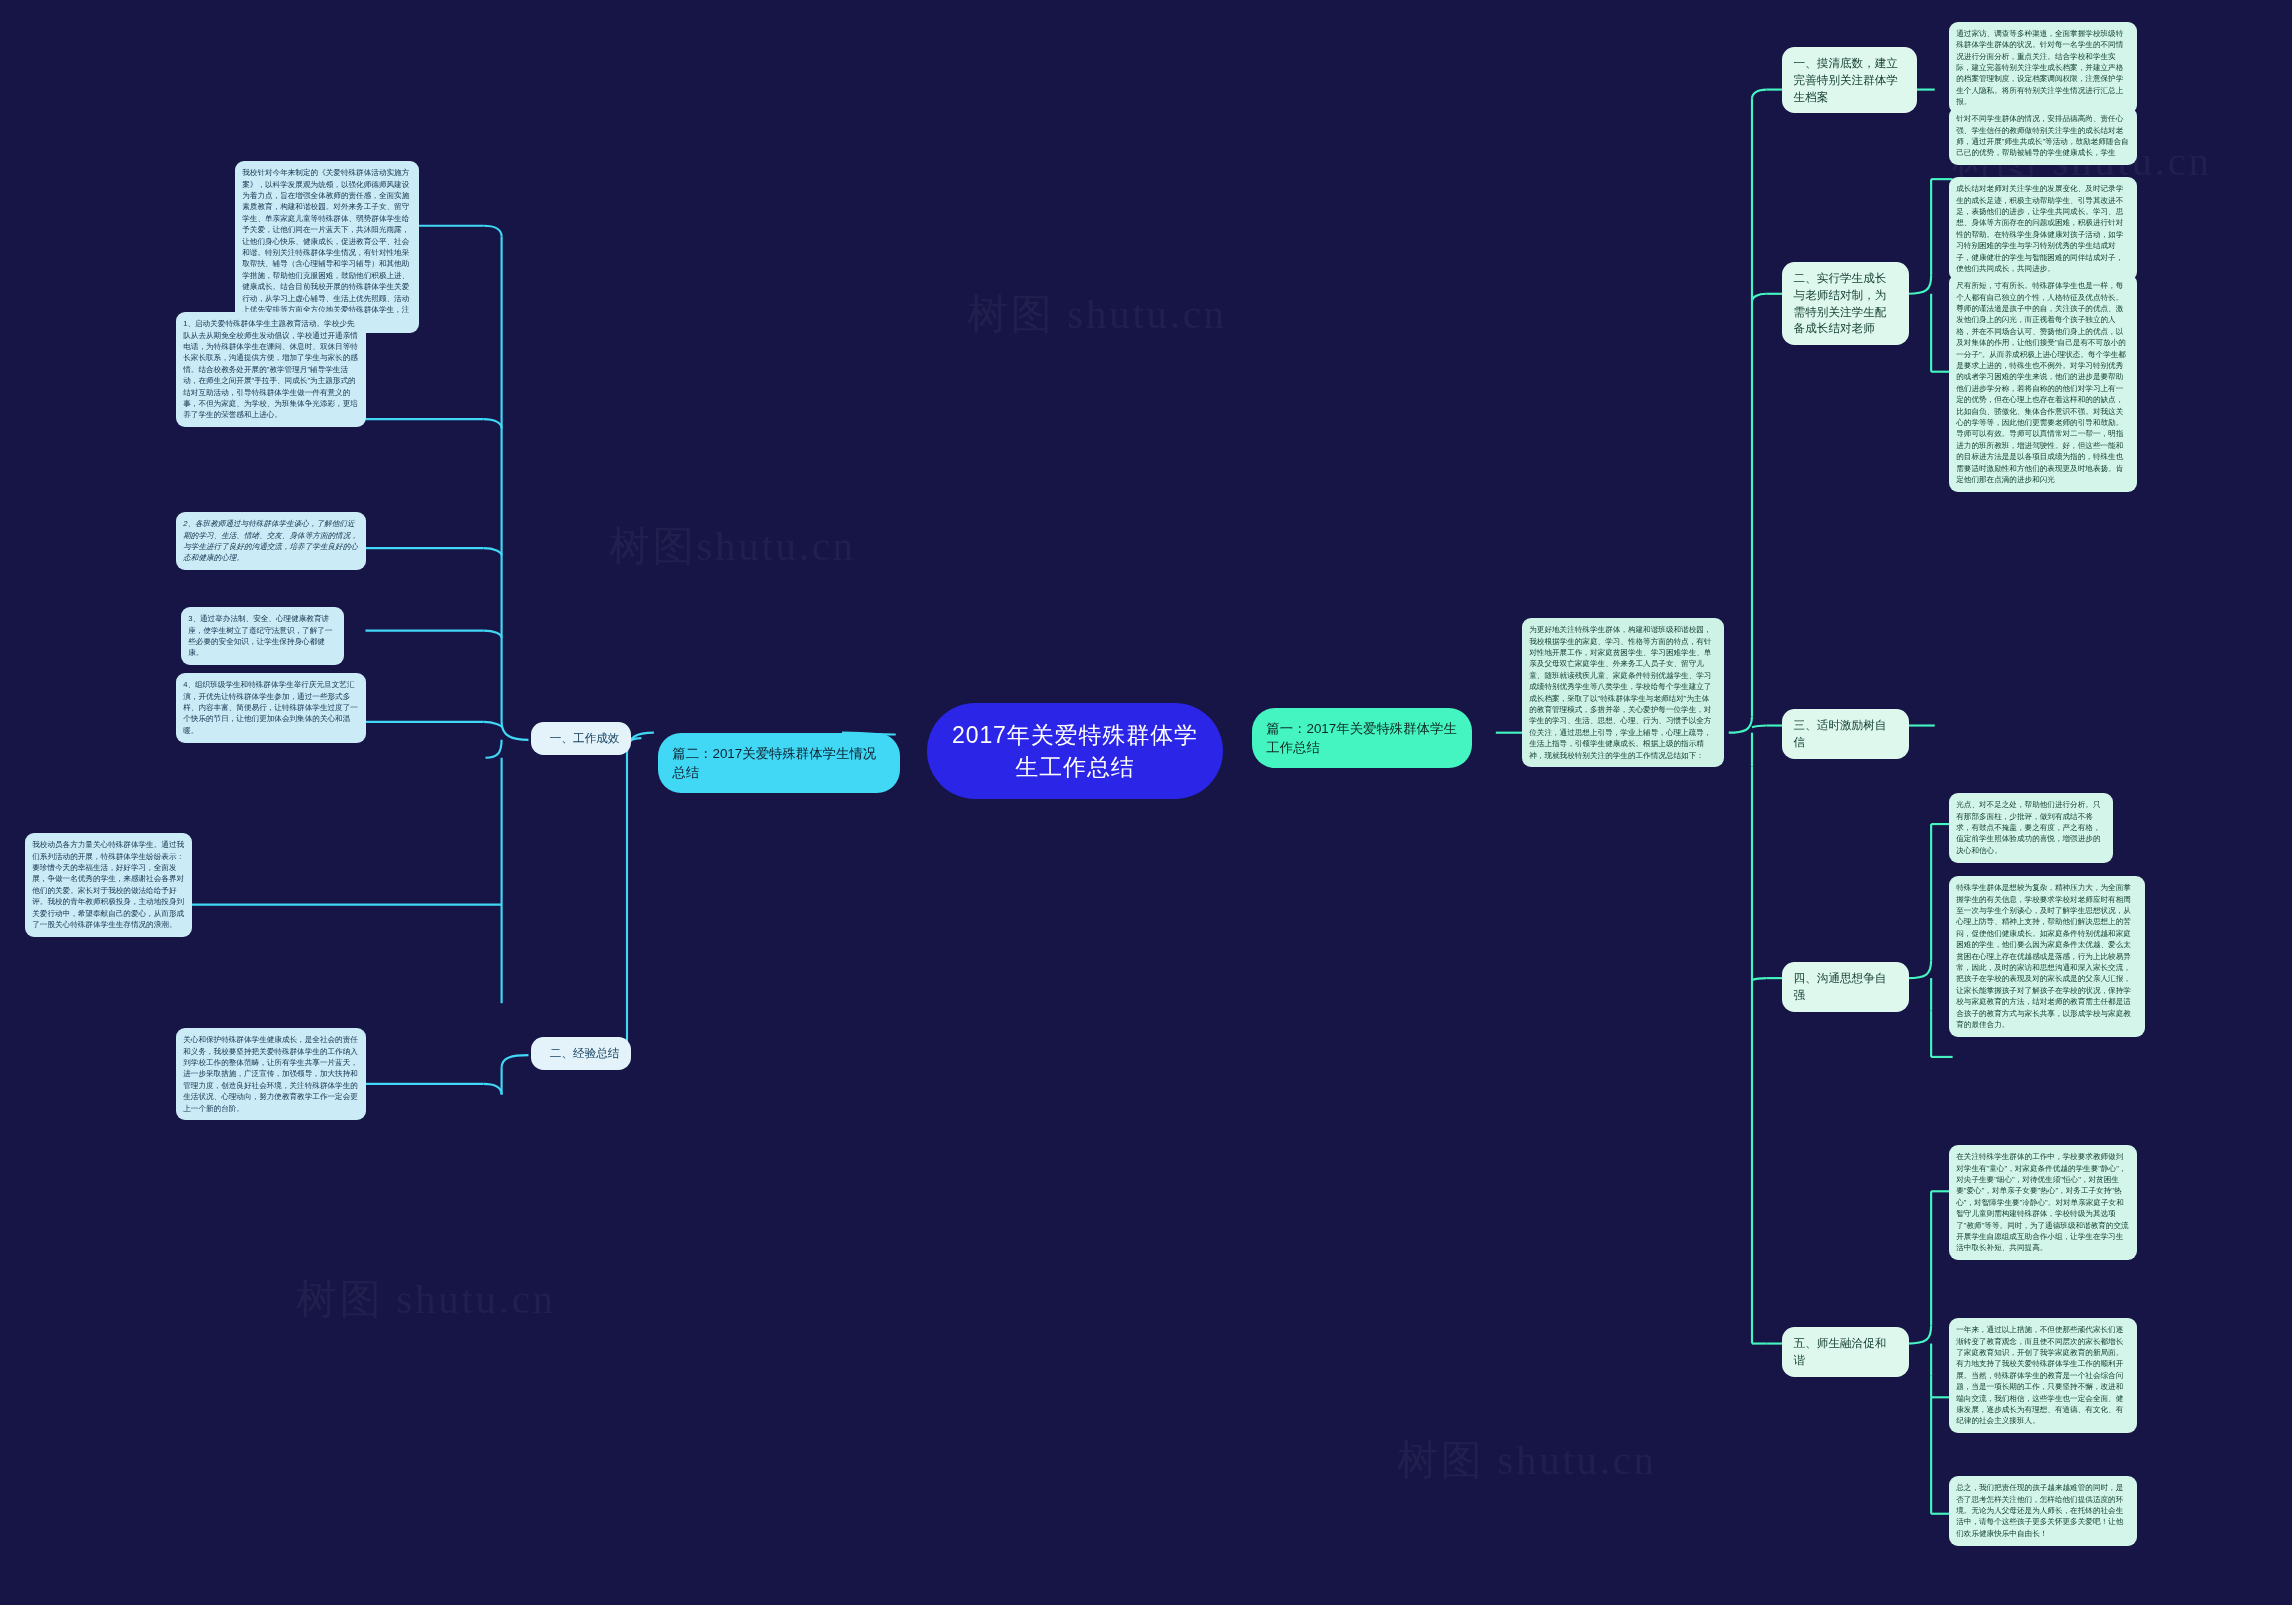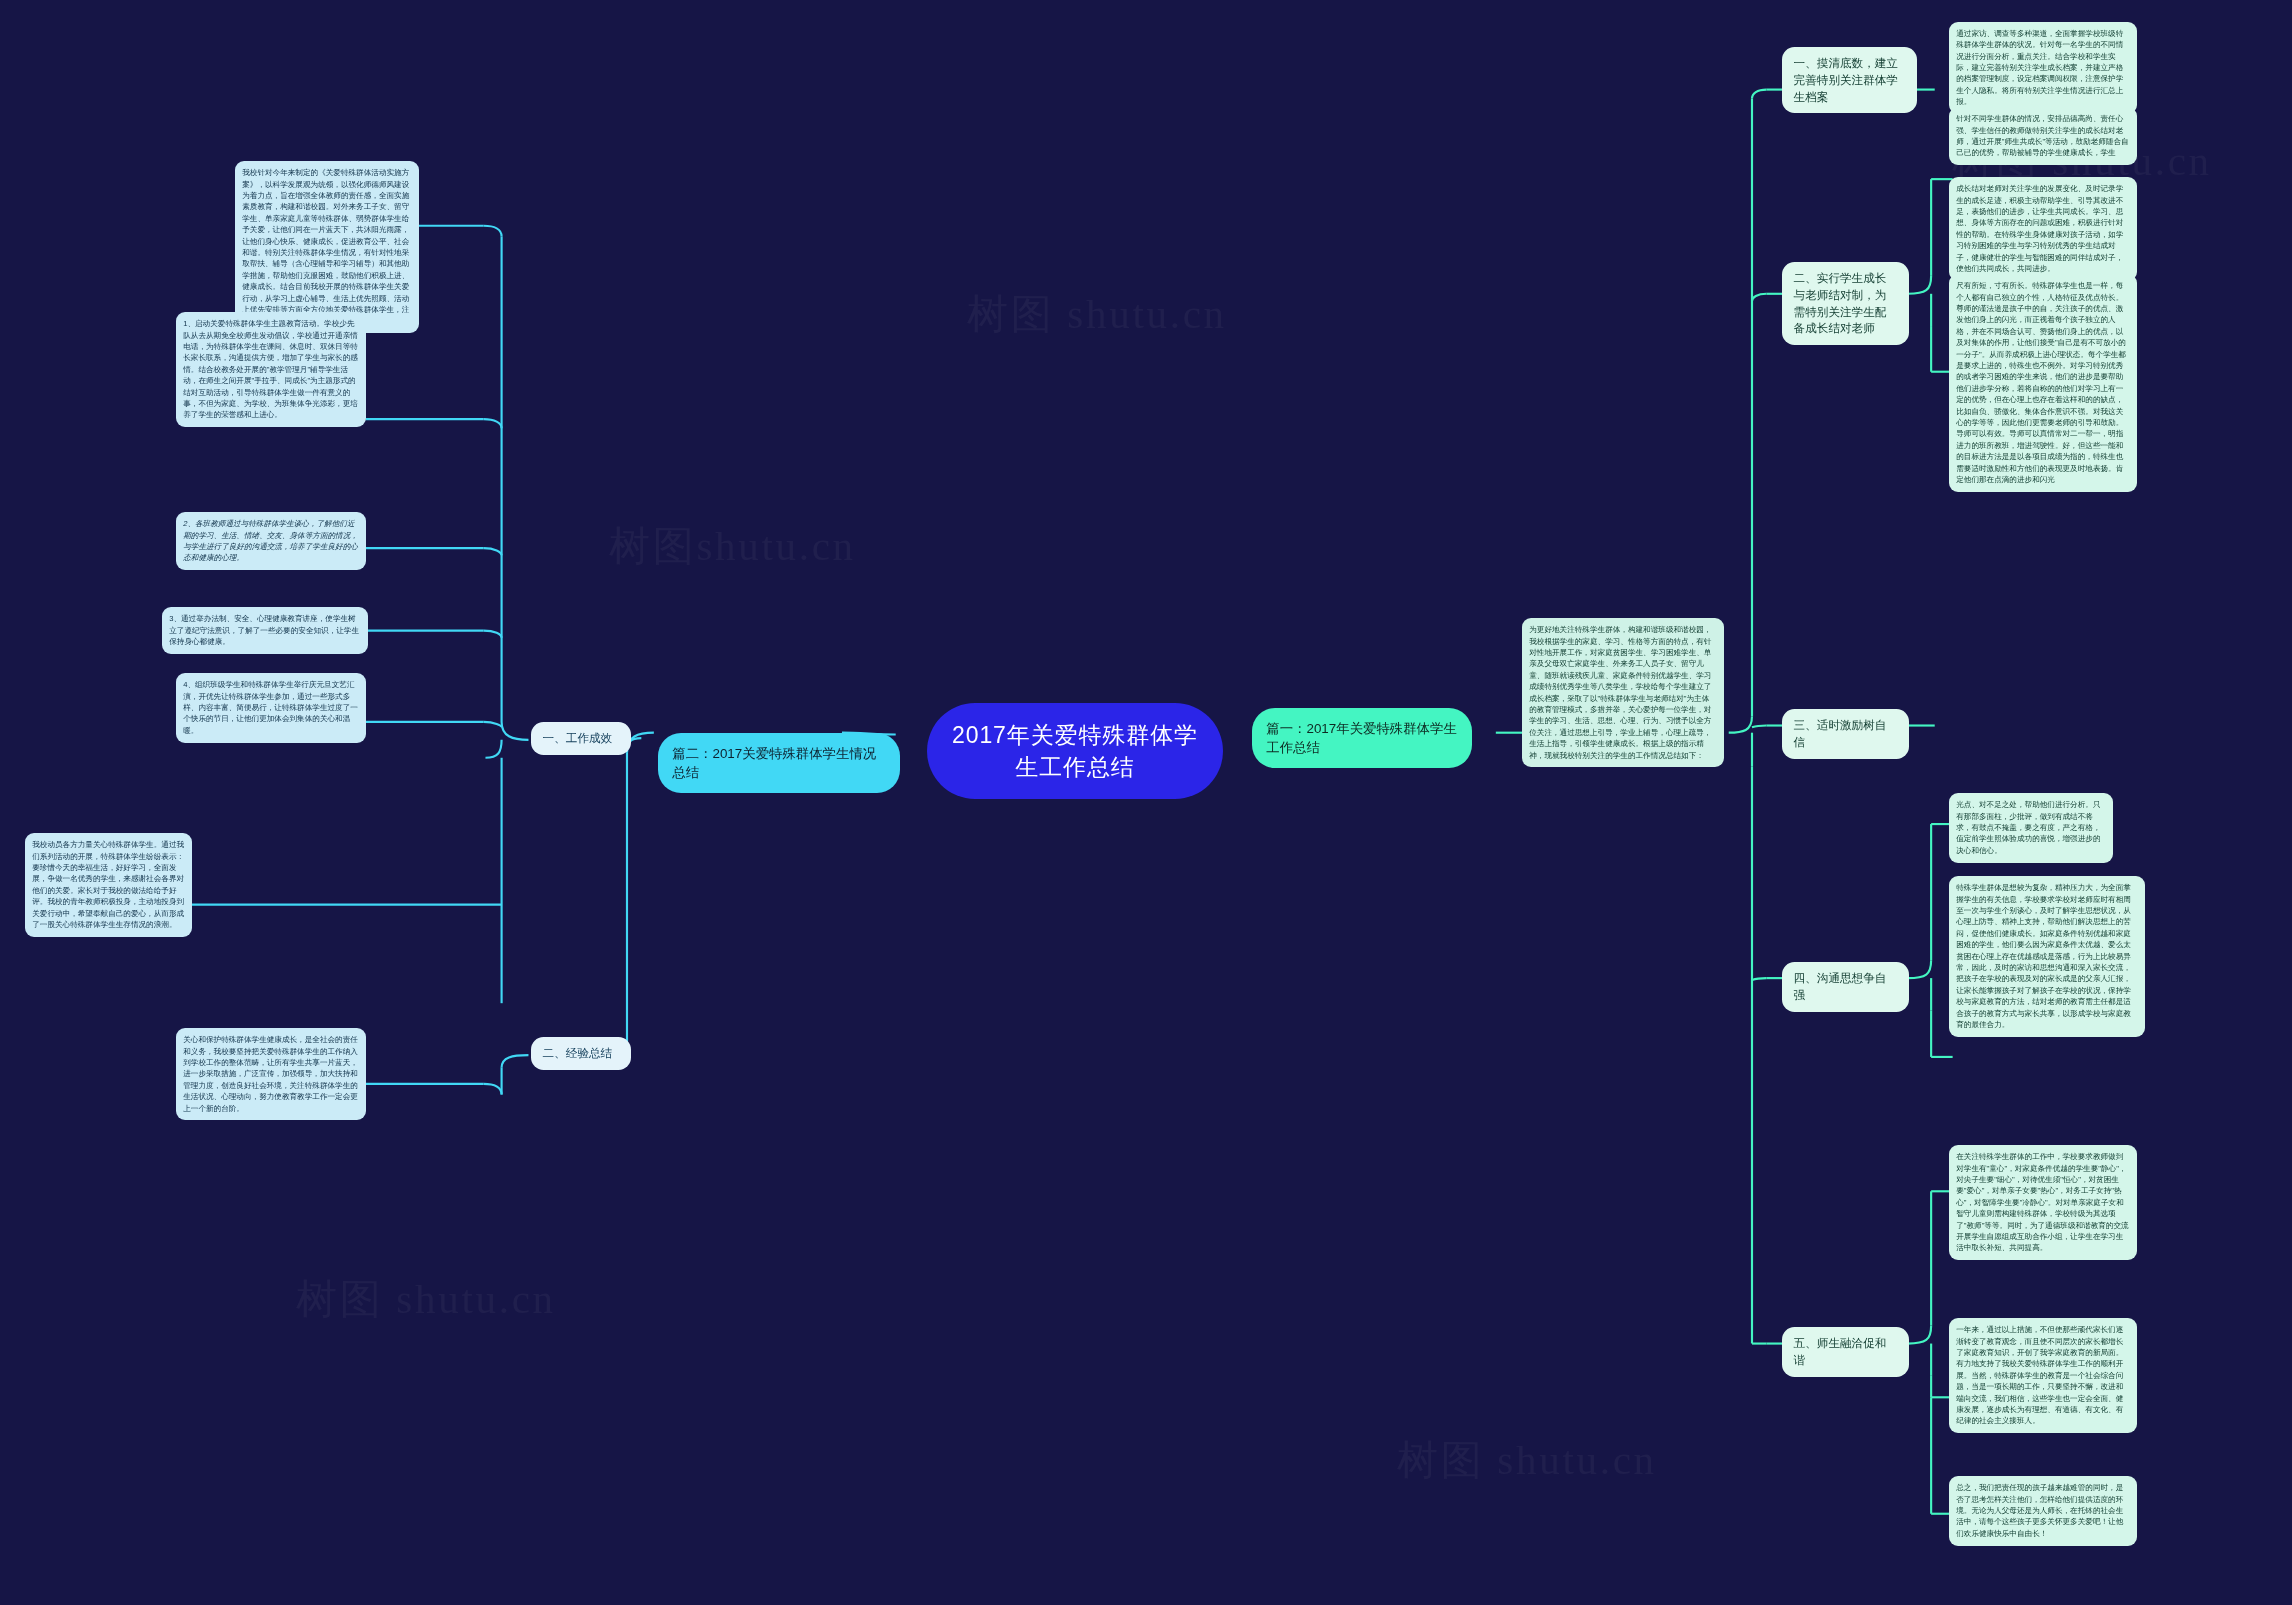--- a/index.html
+++ b/index.html
@@ -60,21 +60,21 @@
     font-size:13.4px;
     padding:10.7px 14.3px;
     line-height:1.45;
   }
   .sub-left {
     background:#E4F3FA;
     color:#15405c;
     border-radius:12.5px;
     font-size:11.6px;
     padding:8px 11.6px;
-    text-align:left;
+    text-align:right;
     line-height:1.45;
   }
   .sub-right {
     background:#DFF8EE;
     color:#123d31;
     border-radius:12.5px;
     font-size:11.6px;
     padding:8px 11.6px;
     line-height:1.45;
   }
@@ -203,21 +203,21 @@
 
   <div class="node branch-left" style="left:658px;top:708px;width:242px;">篇二：2017关爱特殊群体学生情况总结</div>
 
   <div class="node sub-left" style="left:531px;top:722px;width:100px;">一、工作成效</div>
   <div class="node sub-left" style="left:531px;top:1037px;width:100px;">二、经验总结</div>
 
   <div class="node leaf-left" style="left:235px;top:161px;width:184px;">我校针对今年来制定的《关爱特殊群体活动实施方案》，以科学发展观为统领，以强化师德师风建设为着力点，旨在增强全体教师的责任感，全面实施素质教育，构建和谐校园。对外来务工子女、留守学生、单亲家庭儿童等特殊群体、弱势群体学生给予关爱，让他们同在一片蓝天下，共沐阳光雨露，让他们身心快乐、健康成长，促进教育公平、社会和谐。特别关注特殊群体学生情况，有针对性地采取帮扶、辅导（含心理辅导和学习辅导）和其他助学措施，帮助他们克服困难，鼓励他们积极上进、健康成长。结合目前我校开展的特殊群体学生关爱行动，从学习上虚心辅导、生活上优先照顾、活动上优先安排等方面全方位地关爱特殊群体学生，注重活动的延续性、广泛性和实效性。</div>
 
   <div class="node leaf-left" style="left:176px;top:312px;width:190px;">1、启动关爱特殊群体学生主题教育活动。学校少先队从去从期免全校师生发动倡议，学校通过开通亲情电话，为特殊群体学生在课间、休息时、双休日等特长家长联系，沟通提供方便，增加了学生与家长的感情。结合校教务处开展的"教学管理月"辅导学生活动，在师生之间开展"手拉手、同成长"为主题形式的结对互助活动，引导特殊群体学生做一件有意义的事，不但为家庭、为学校、为班集体争光添彩，更培养了学生的荣誉感和上进心。</div>
   <div class="node leaf-left" style="left:176px;top:512px;width:190px;font-style:italic;">2、各班教师通过与特殊群体学生谈心，了解他们近期的学习、生活、情绪、交友、身体等方面的情况，与学生进行了良好的沟通交流，培养了学生良好的心态和健康的心理。</div>
-  <div class="node leaf-left" style="left:162px;top:607px;width:206px;">3、通过举办法制、安全、心理健康教育讲座，使学生树立了遵纪守法意识，了解了一些必要的安全知识，让学生保持身心都健康。</div>
+  <div class="node leaf-left" style="left:181px;top:607px;width:163px;">3、通过举办法制、安全、心理健康教育讲座，使学生树立了遵纪守法意识，了解了一些必要的安全知识，让学生保持身心都健康。</div>
   <div class="node leaf-left" style="left:176px;top:673px;width:190px;">4、组织班级学生和特殊群体学生举行庆元旦文艺汇演，开优先让特殊群体学生参加，通过一些形式多样、内容丰富、简便易行，让特殊群体学生过度了一个快乐的节日，让他们更加体会到集体的关心和温暖。</div>
 
   <div class="node leaf-left" style="left:176px;top:1028px;width:190px;">关心和保护特殊群体学生健康成长，是全社会的责任和义务，我校要坚持把关爱特殊群体学生的工作纳入到学校工作的整体范畴，让所有学生共享一片蓝天，进一步采取措施，广泛宣传，加强领导，加大扶持和管理力度，创造良好社会环境，关注特殊群体学生的生活状况、心理动向，努力使教育教学工作一定会更上一个新的台阶。</div>
 
   <div class="node leaf-left" style="left:25px;top:833px;width:167px;">我校动员各方力量关心特殊群体学生。通过我们系列活动的开展，特殊群体学生纷纷表示：要珍惜今天的幸福生活，好好学习，全面发展，争做一名优秀的学生，来感谢社会各界对他们的关爱。家长对于我校的做法给给予好评。我校的青年教师积极投身，主动地投身到关爱行动中，希望奉献自己的爱心，从而形成了一股关心特殊群体学生生存情况的浪潮。</div>
 
   <div class="node branch-right" style="left:1252px;top:708px;width:220px;">篇一：2017年关爱特殊群体学生工作总结</div>
 
   <div class="node leaf-mid" style="left:1522px;top:618px;width:202px;">为更好地关注特殊学生群体，构建和谐班级和谐校园，我校根据学生的家庭、学习、性格等方面的特点，有针对性地开展工作，对家庭贫困学生、学习困难学生、单亲及父母双亡家庭学生、外来务工人员子女、留守儿童、随班就读残疾儿童、家庭条件特别优越学生、学习成绩特别优秀学生等八类学生，学校给每个学生建立了成长档案，采取了以"特殊群体学生与老师结对"为主体的教育管理模式，多措并举，关心爱护每一位学生，对学生的学习、生活、思想、心理、行为、习惯予以全方位关注，通过思想上引导，学业上辅导，心理上疏导，生活上指导，引领学生健康成长。根据上级的指示精神，现就我校特别关注的学生的工作情况总结如下：</div>
 

